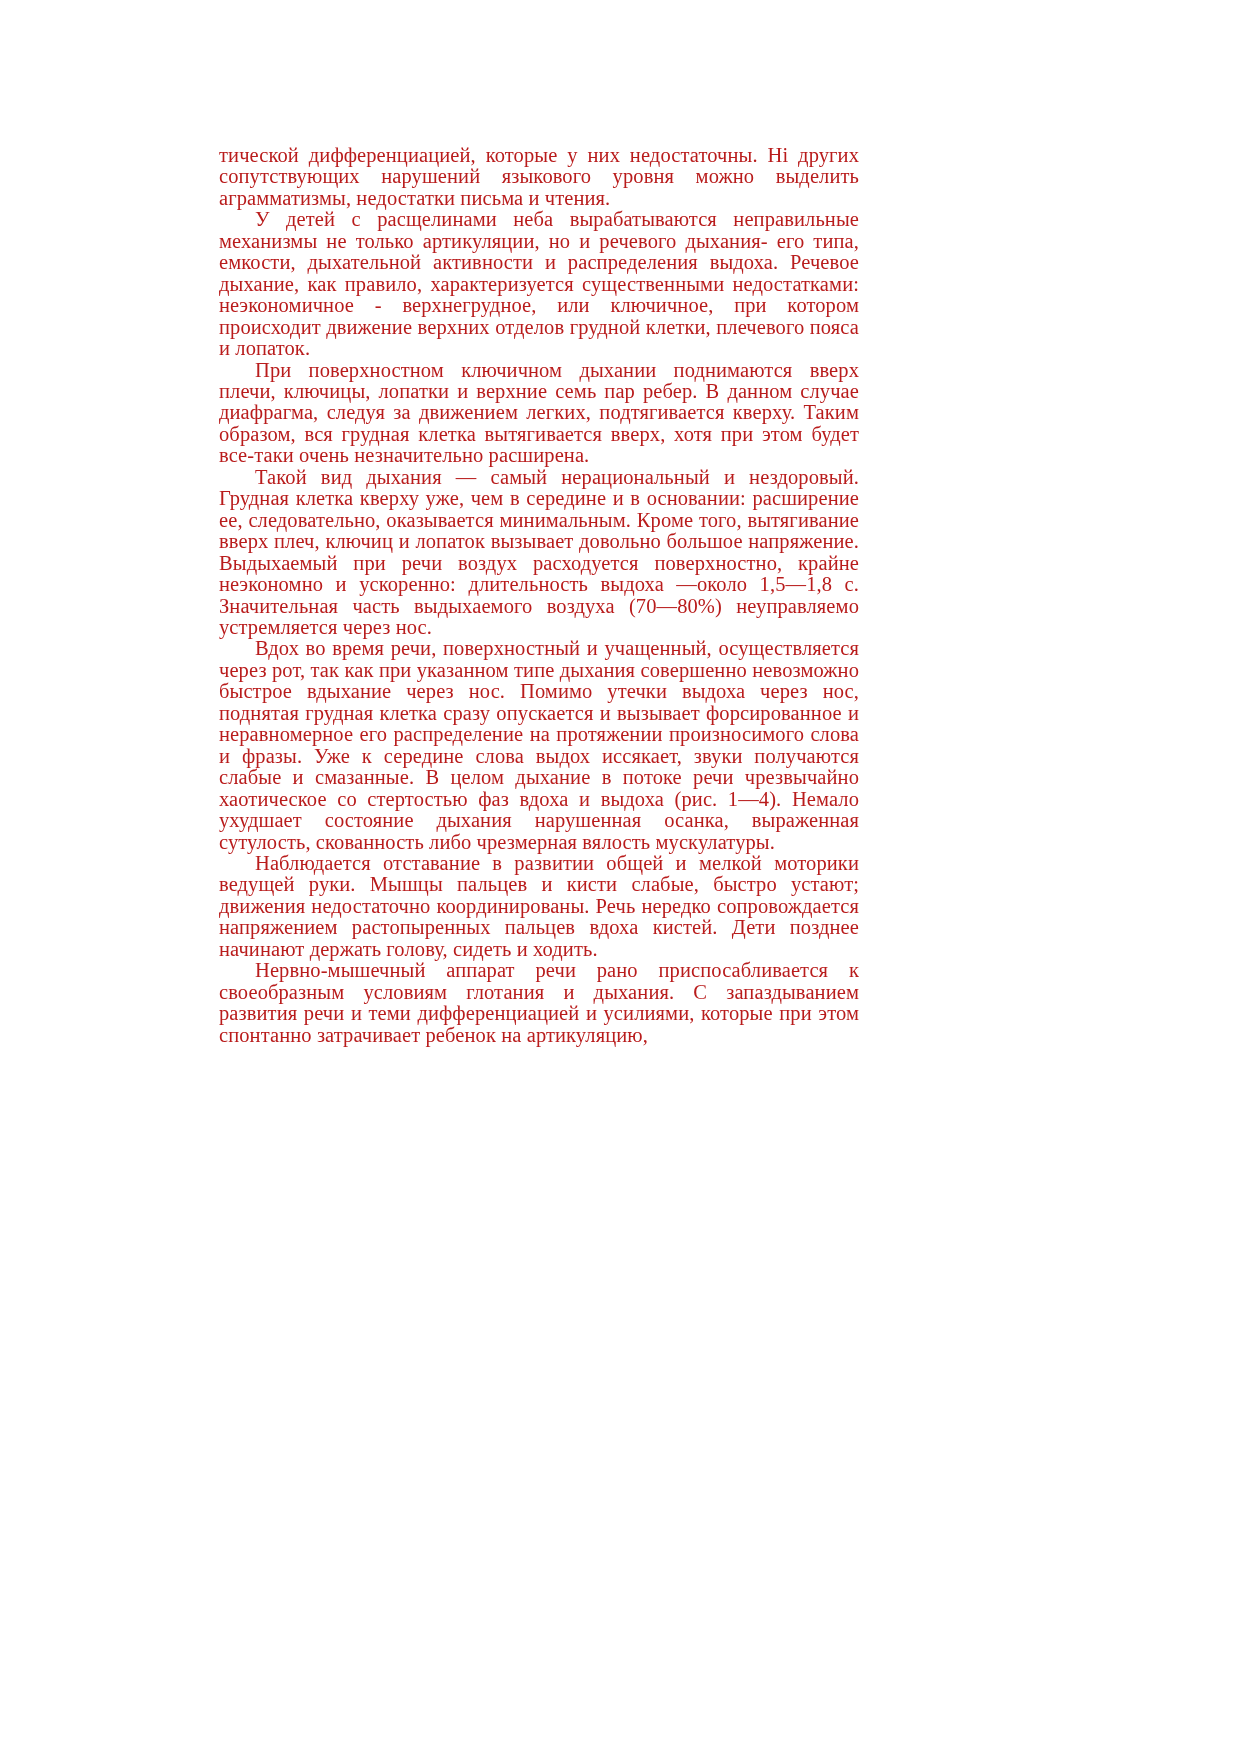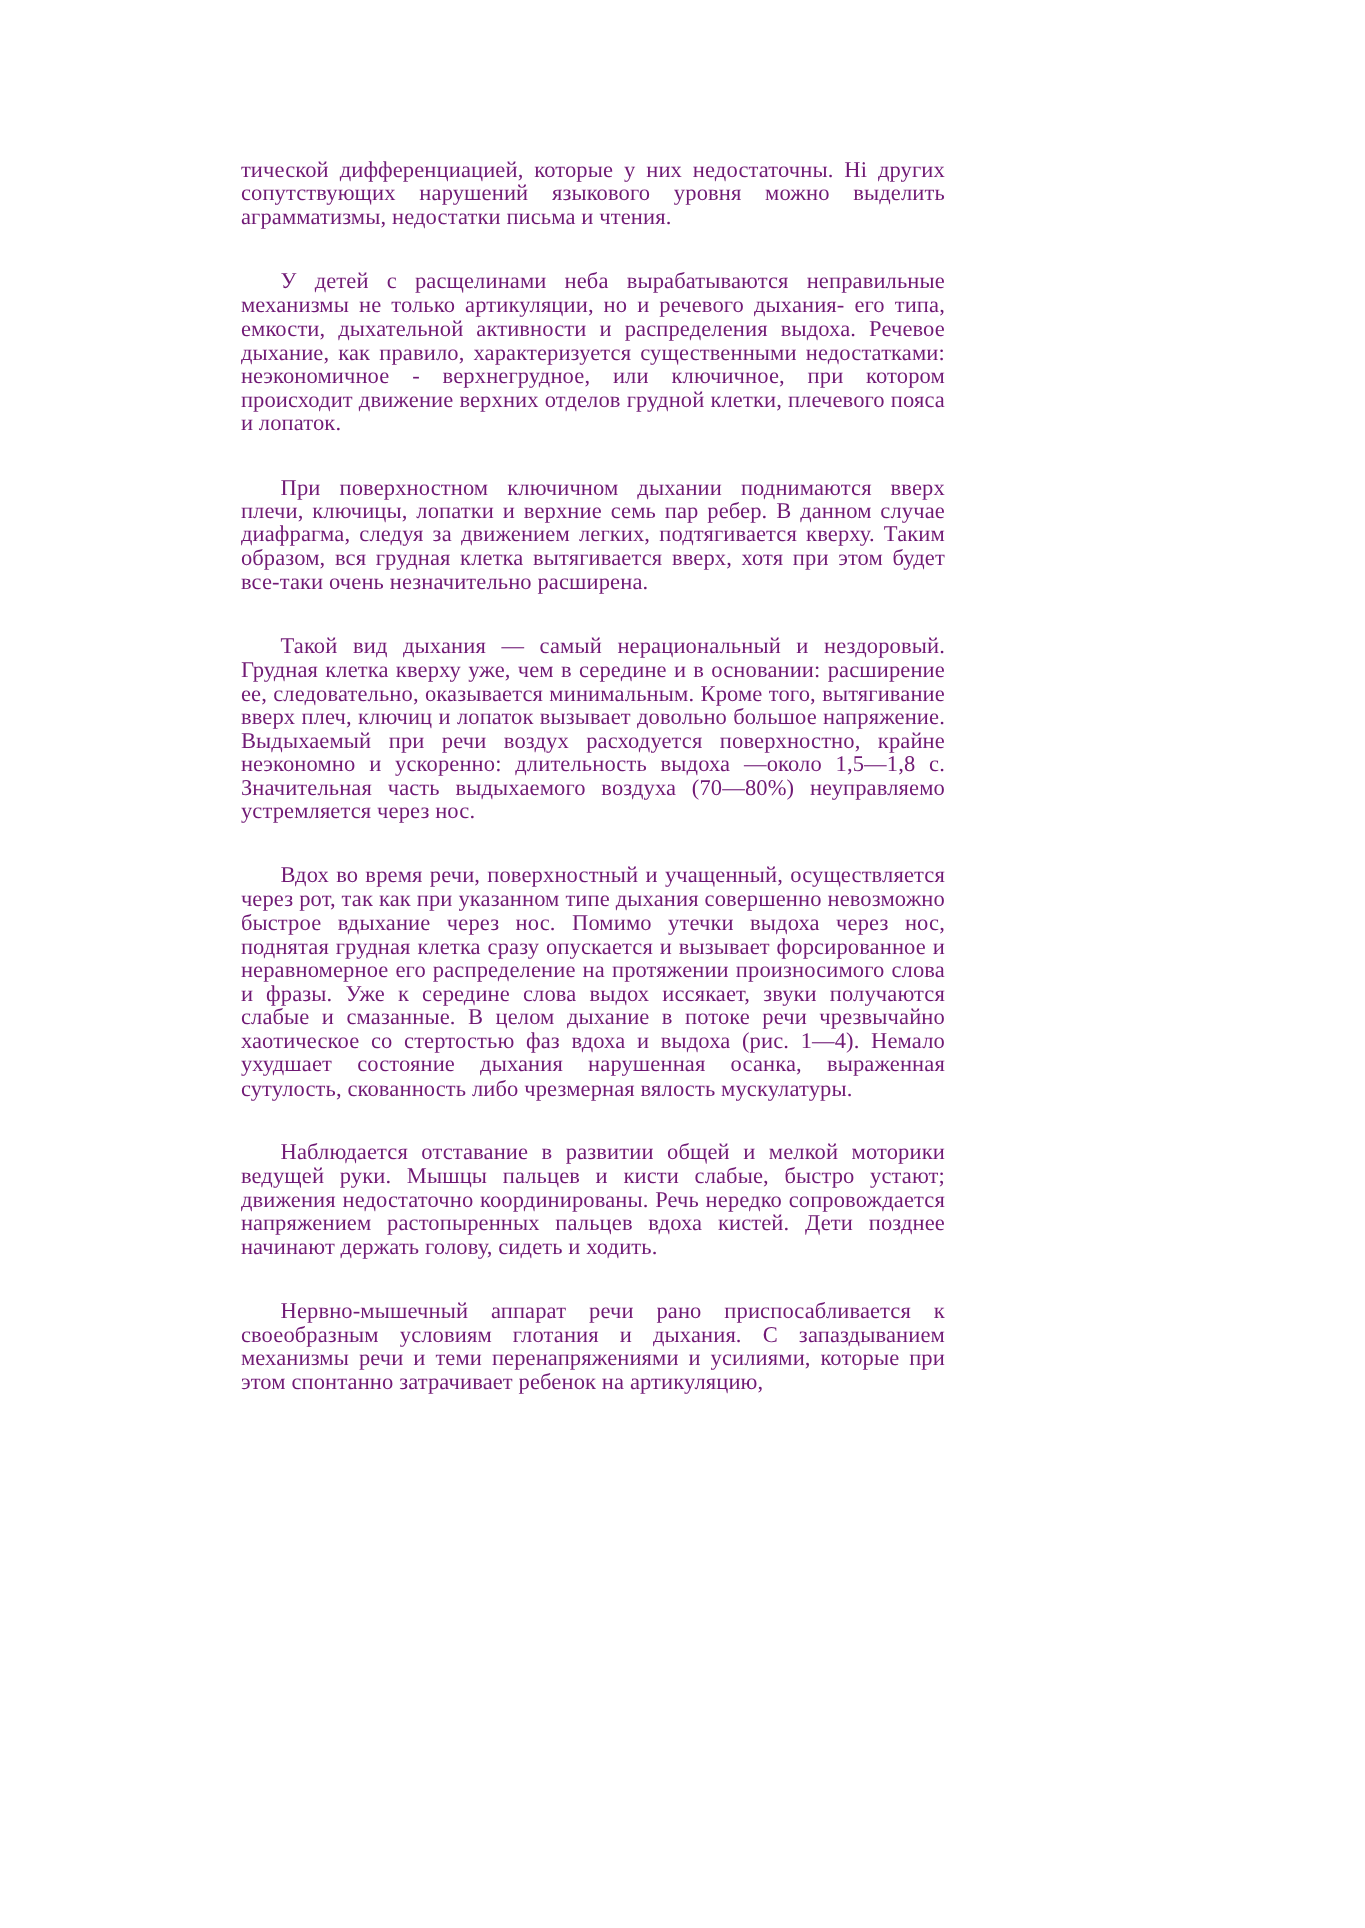--- a/index.html
+++ b/index.html
@@ -5,31 +5,31 @@
     html, body { margin: 0; padding: 0; background: #ffffff; }
     body { width: 1241px; height: 1753px; position: relative; overflow: hidden; }
     .page {
       position: absolute;
       left: 219px;
       top: 145px;
       width: 640px;
       font-family: "Liberation Serif", "DejaVu Serif", serif;
       font-size: 20.5px;
       line-height: 21.45px;
-      color: #701a75;
+      color: #b91c1c;
       text-align: justify;
       letter-spacing: 0.1px;
     }
     .page p { margin: 0; padding: 0; }
-    .page p.indent { text-indent: 36px; margin-top: 37px; }
+    .page p.indent { text-indent: 36px; }
   </style>
 </head>
 <body>
 
 <div class="page">
   <p>тической дифференциацией, которые у них недостаточны. Hi других сопутствующих нарушений языкового уровня можно выделить аграмматизмы, недостатки письма и чтения.</p>
   <p class="indent">У детей с расщелинами неба вырабатываются неправильные механизмы не только артикуляции, но и речевого дыхания- его типа, емкости, дыхательной активности и распределения выдоха. Речевое дыхание, как правило, характеризуется существенными недостатками: неэкономичное - верхнегрудное, или ключичное, при котором происходит движение верхних отделов грудной клетки, плечевого пояса и лопаток.</p>
   <p class="indent">При поверхностном ключичном дыхании поднимаются вверх плечи, ключицы, лопатки и верхние семь пар ребер. В данном случае диафрагма, следуя за движением легких, подтягивается кверху. Таким образом, вся грудная клетка вытягивается вверх, хотя при этом будет все-таки очень незначительно расширена.</p>
   <p class="indent">Такой вид дыхания — самый нерациональный и нездоровый. Грудная клетка кверху уже, чем в середине и в основании: расширение ее, следовательно, оказывается минимальным. Кроме того, вытягивание вверх плеч, ключиц и лопаток вызывает довольно большое напряжение. Выдыхаемый при речи воздух расходуется поверхностно, крайне неэкономно и ускоренно: длительность выдоха —около 1,5—1,8 с. Значительная часть выдыхаемого воздуха (70—80%) неуправляемо устремляется через нос.</p>
   <p class="indent">Вдох во время речи, поверхностный и учащенный, осуществляется через рот, так как при указанном типе дыхания совершенно невозможно быстрое вдыхание через нос. Помимо утечки выдоха через нос, поднятая грудная клетка сразу опускается и вызывает форсированное и неравномерное его распределение на протяжении произносимого слова и фразы. Уже к середине слова выдох иссякает, звуки получаются слабые и смазанные. В целом дыхание в потоке речи чрезвычайно хаотическое со стертостью фаз вдоха и выдоха (рис. 1—4). Немало ухудшает состояние дыхания нарушенная осанка, выраженная сутулость, скованность либо чрезмерная вялость мускулатуры.</p>
   <p class="indent">Наблюдается отставание в развитии общей и мелкой моторики ведущей руки. Мышцы пальцев и кисти слабые, быстро устают; движения недостаточно координированы. Речь нередко сопровождается напряжением растопыренных пальцев вдоха кистей. Дети позднее начинают держать голову, сидеть и ходить.</p>
-  <p class="indent">Нервно-мышечный аппарат речи рано приспосабливается к своеобразным условиям глотания и дыхания. С запаздыванием механизмы речи и теми перенапряжениями и усилиями, которые при этом спонтанно затрачивает ребенок на артикуляцию,</p>
+  <p class="indent">Нервно-мышечный аппарат речи рано приспосабливается к своеобразным условиям глотания и дыхания. С запаздыванием развития речи и теми дифференциацией и усилиями, которые при этом спонтанно затрачивает ребенок на артикуляцию,</p>
 </div>
 
 </body></html>

